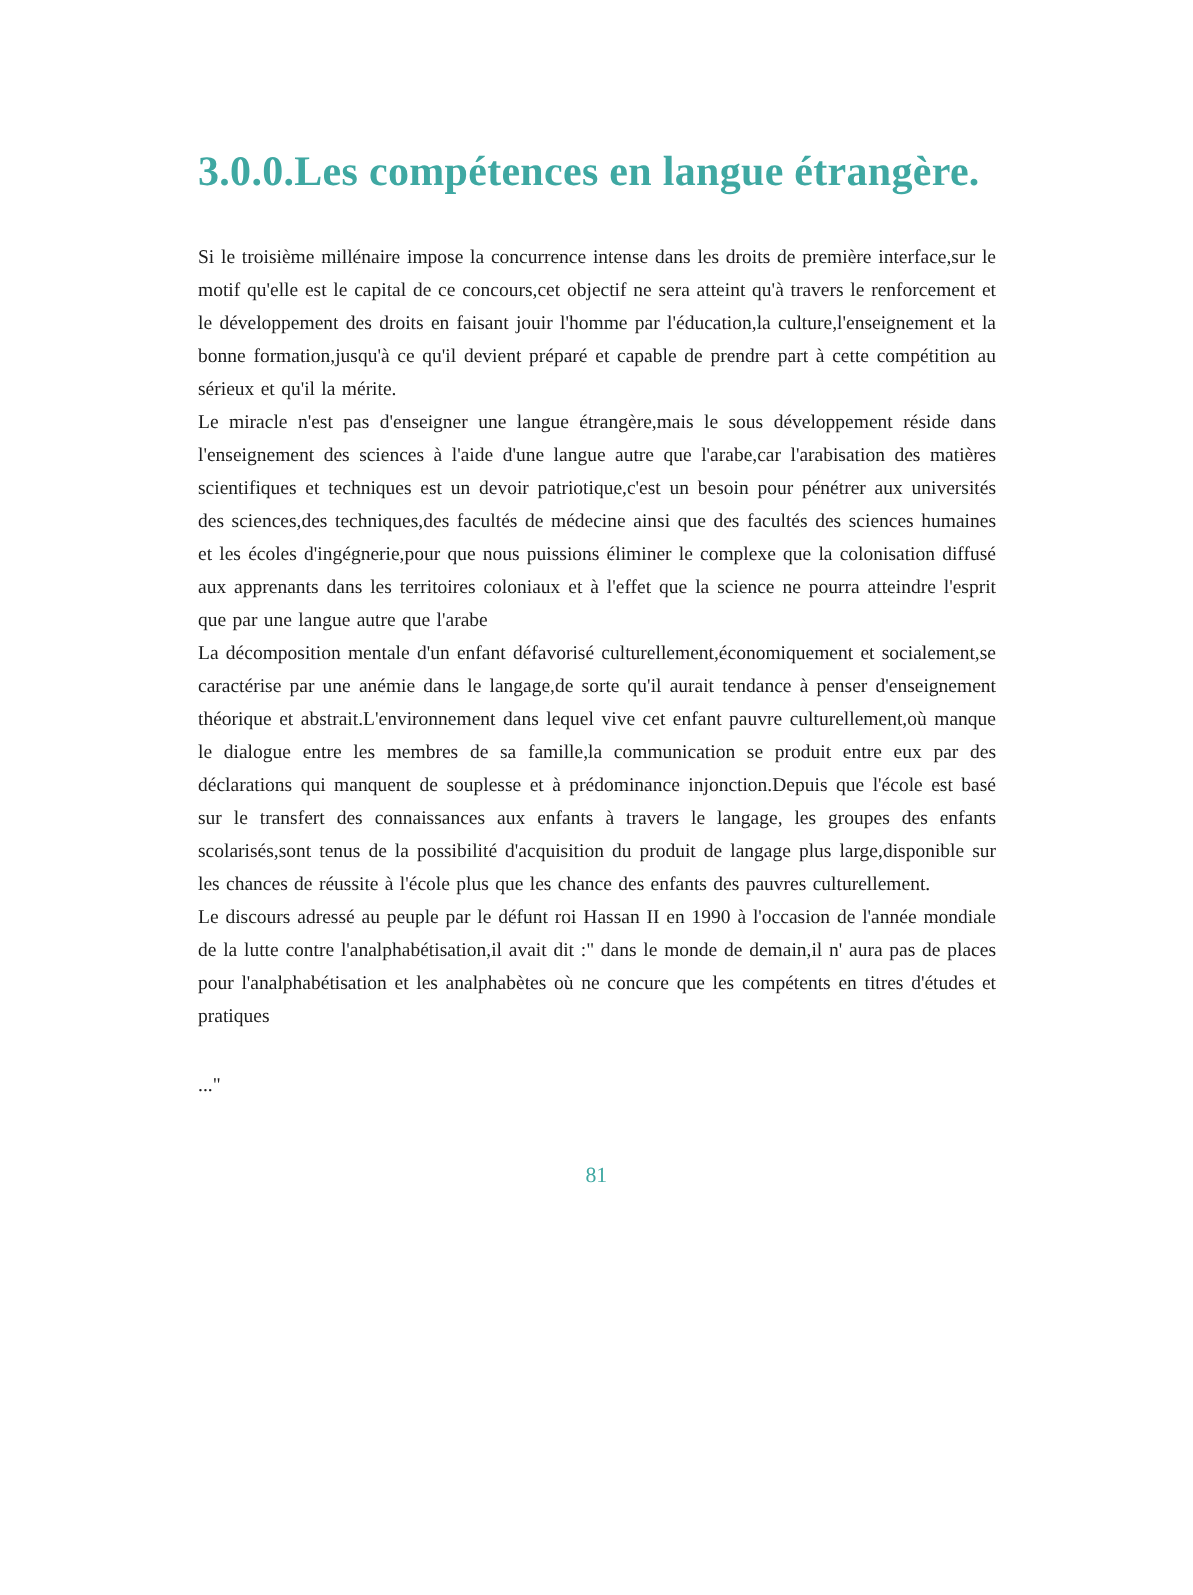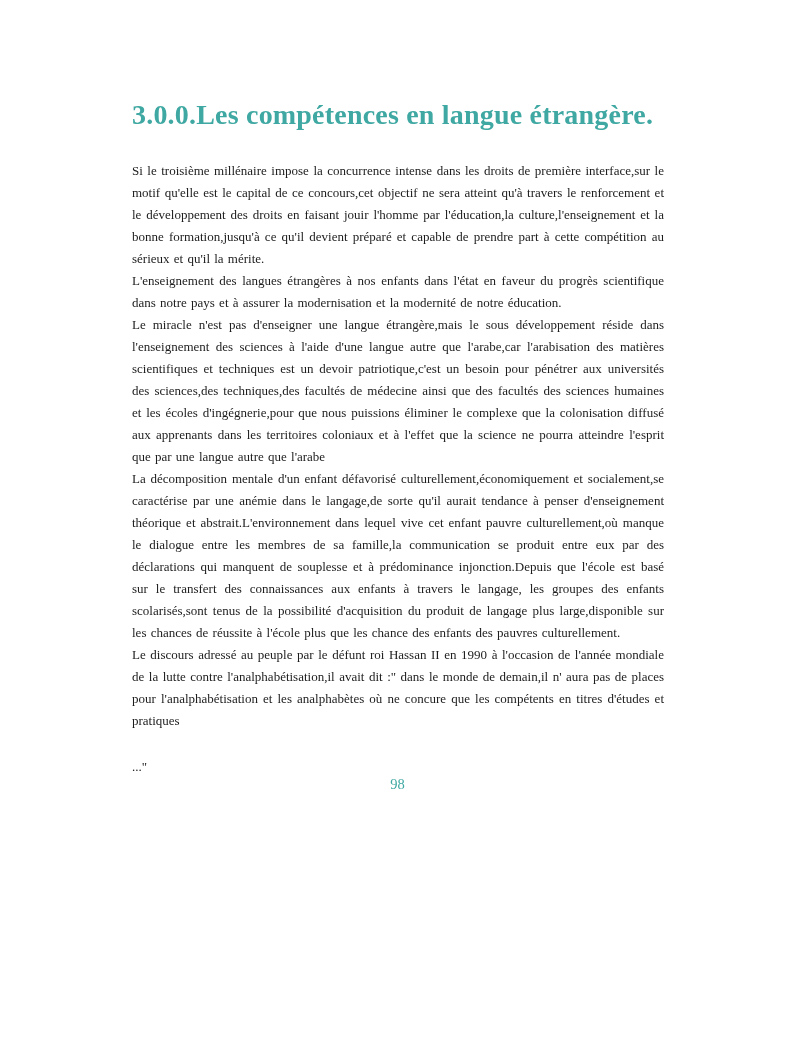--- a/index.html
+++ b/index.html
@@ -53,21 +53,20 @@
   }
 </style>
 </head>
 <body>
 
 <div class="page">
   <div class="content">
     <h1 class="heading">3.0.0.Les compétences en langue étrangère.</h1>
     <div class="body-text">
       <p>Si le troisième millénaire impose la concurrence intense dans les droits de première interface,sur le motif qu'elle est le capital de ce concours,cet objectif ne sera atteint qu'à travers le renforcement et le développement des droits en faisant jouir l'homme par l'éducation,la culture,l'enseignement et la bonne formation,jusqu'à ce qu'il devient préparé et capable de prendre part à cette compétition au sérieux et qu'il la mérite.</p>
-      <p>L'enseignement des langues étrangères à nos enfants dans l'état en faveur du progrès scientifique dans notre pays et à assurer la modernisation et la modernité de notre éducation.</p>
       <p>Le miracle n'est pas d'enseigner une langue étrangère,mais le sous développement réside dans l'enseignement des sciences à l'aide d'une langue autre que l'arabe,car l'arabisation des matières scientifiques et techniques est un devoir patriotique,c'est un besoin pour pénétrer aux universités des sciences,des techniques,des facultés de médecine ainsi que des facultés des sciences humaines et les écoles d'ingégnerie,pour que nous puissions éliminer le complexe que la colonisation diffusé aux apprenants dans les territoires coloniaux et à l'effet que la science ne pourra atteindre l'esprit que par une langue autre que l'arabe</p>
       <p>La décomposition mentale d'un enfant défavorisé culturellement,économiquement et socialement,se caractérise par une anémie dans le langage,de sorte qu'il aurait tendance à penser d'enseignement théorique et abstrait.L'environnement dans lequel vive cet enfant pauvre culturellement,où manque le dialogue entre les membres de sa famille,la communication se produit entre eux par des déclarations qui manquent de souplesse et à prédominance injonction.Depuis que l'école est basé sur le transfert des connaissances aux enfants à travers le langage, les groupes des enfants scolarisés,sont tenus de la possibilité d'acquisition du produit de langage plus large,disponible sur les chances de réussite à l'école plus que les chance des enfants des pauvres culturellement.</p>
       <p>Le discours adressé au peuple par le défunt roi Hassan II en 1990 à l'occasion de l'année mondiale de la lutte contre l'analphabétisation,il avait dit :" dans le monde de demain,il n' aura pas de places pour l'analphabétisation et les analphabètes où ne concure que les compétents en titres d'études et pratiques</p>
       <p class="trailing">..."</p>
     </div>
   </div>
-  <div class="page-number">98</div>
+  <div class="page-number">81</div>
 </div>
 
 </body></html>

